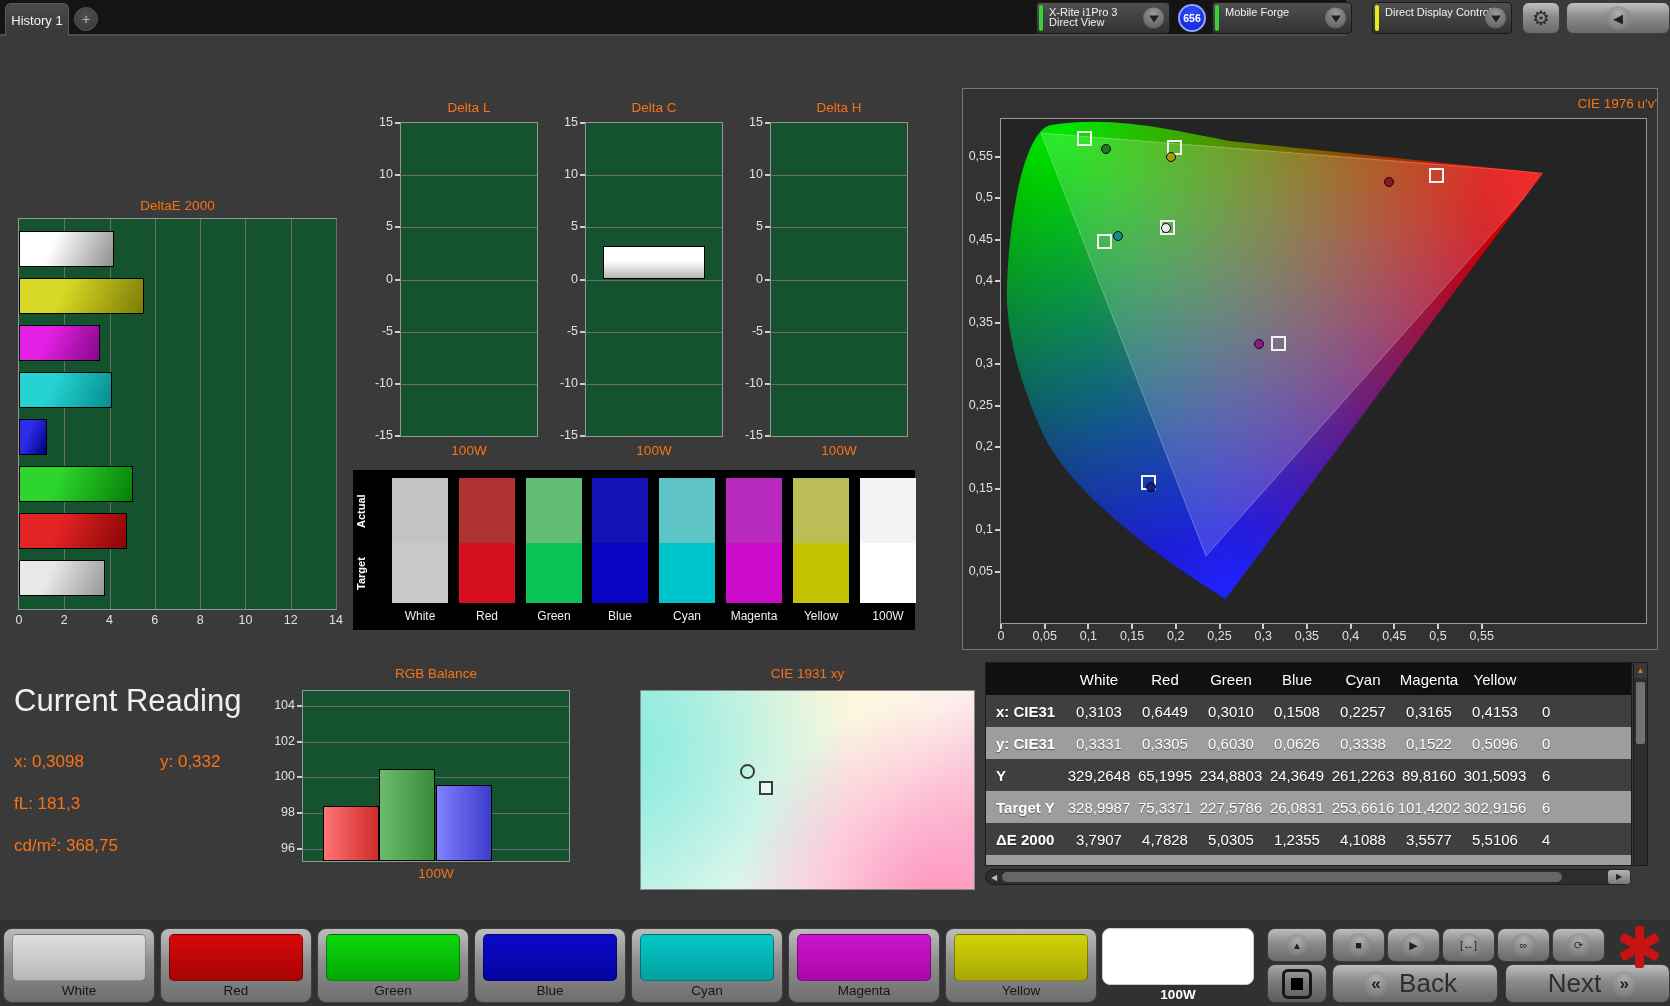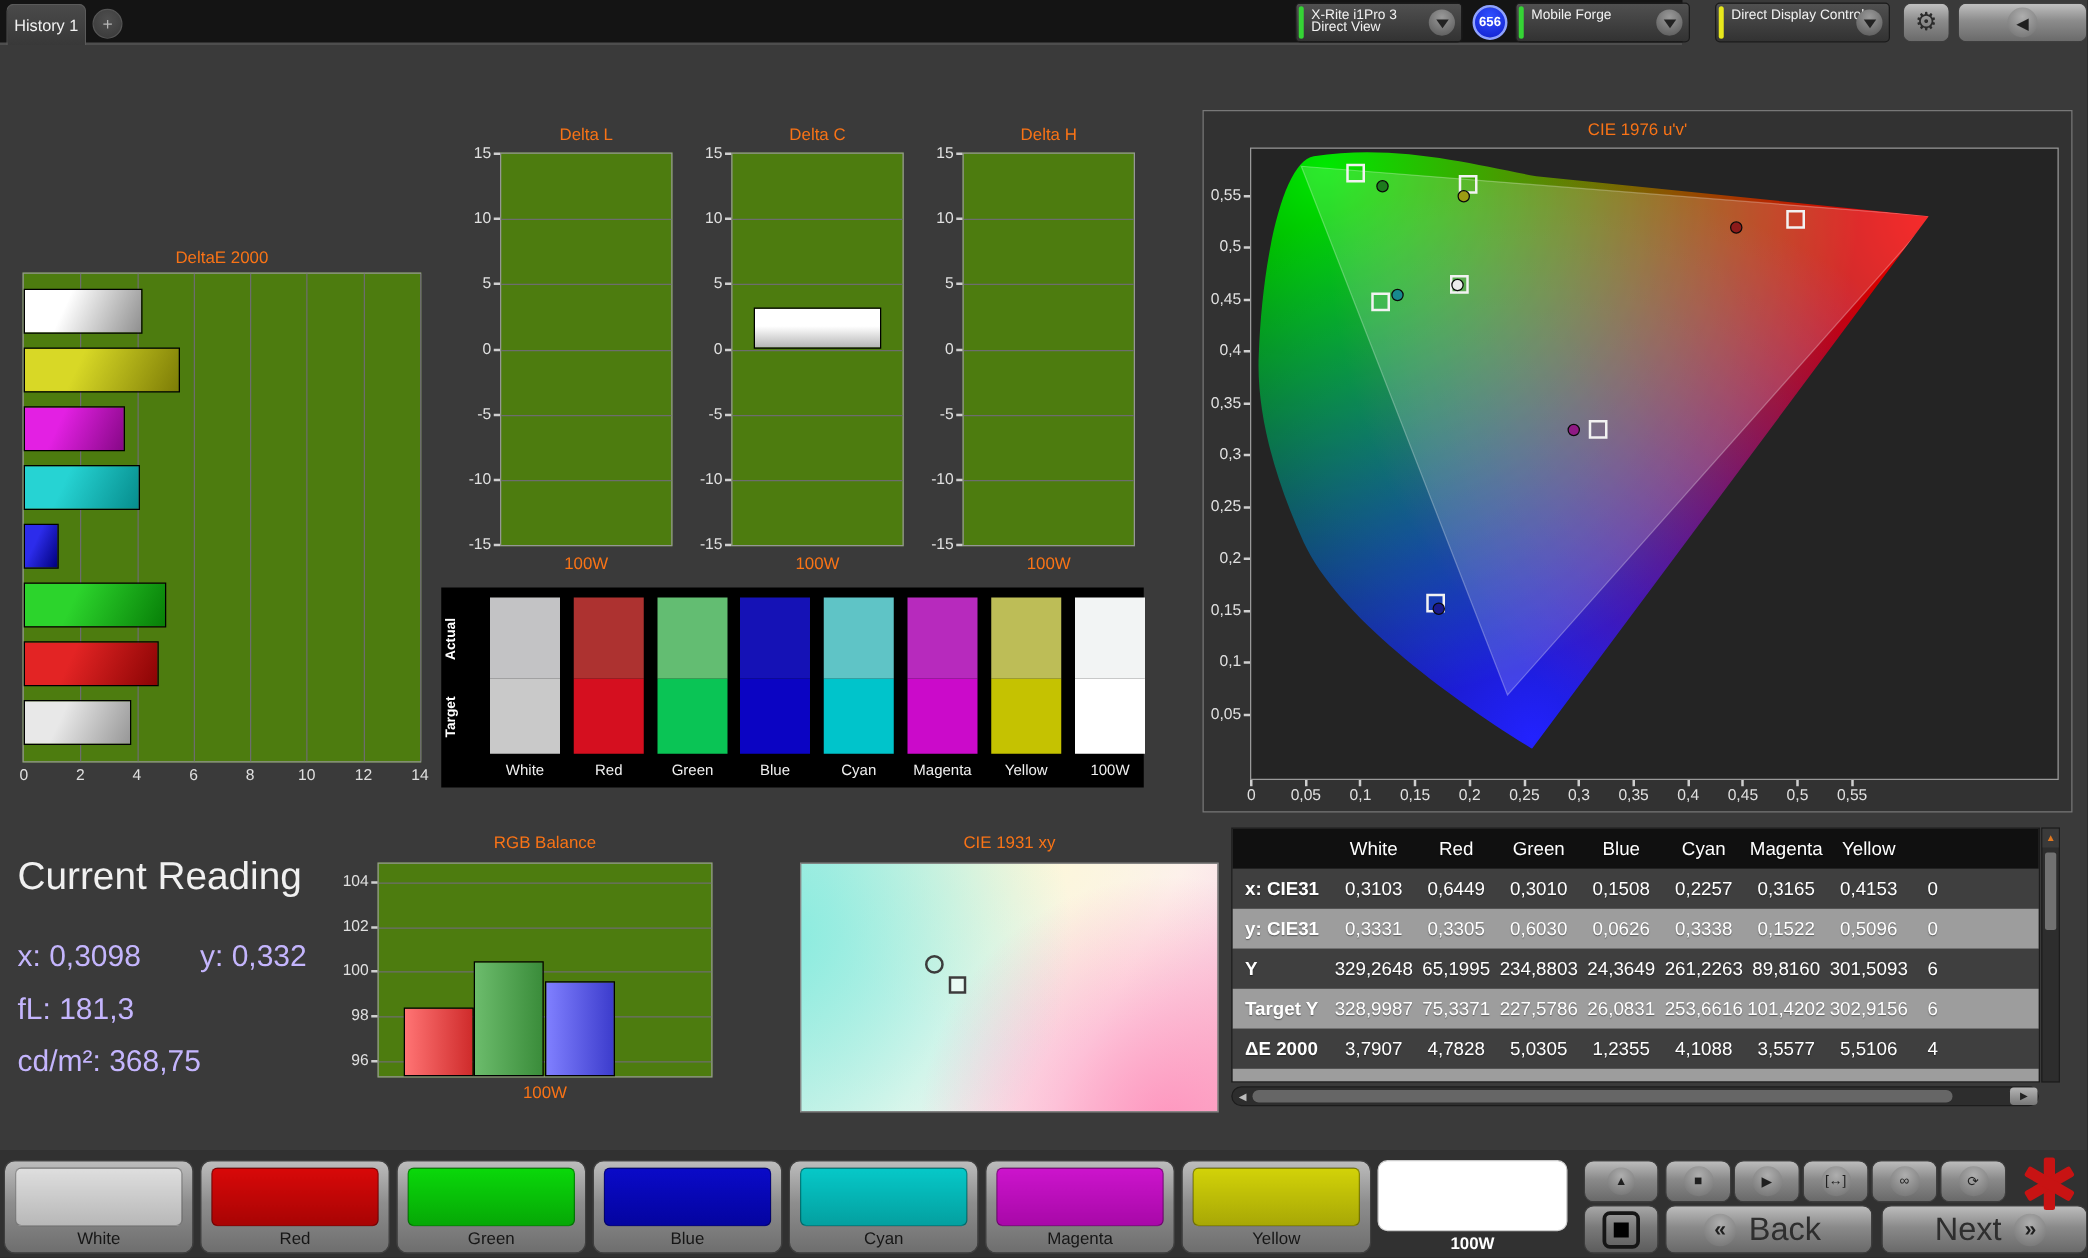--- a/index.html
+++ b/index.html
@@ -16,21 +16,21 @@
   .tb-arrow{position:absolute;right:5px;top:50%;transform:translateY(-50%);width:21px;height:21px;border-radius:50%;background:radial-gradient(circle at 50% 30%,#9a9a9a,#555);display:flex;align-items:center;justify-content:center;}
   .tb-arrow::after{content:"";width:0;height:0;border:5px solid transparent;border-top:7px solid #222;margin-top:6px;}
   #meter-badge{position:absolute;left:1178px;top:4px;width:28px;height:28px;border-radius:50%;background:radial-gradient(circle at 50% 30%,#3050ff,#101ecc);border:2px solid #8fa2ff;box-sizing:border-box;display:flex;align-items:center;justify-content:center;font-size:10.5px;font-weight:bold;color:#fff;}
   .sq-btn{position:absolute;top:2px;height:32px;background:linear-gradient(180deg,#c0c0c0,#8c8c8c 45%,#6a6a6a);border:1px solid #3c3c3c;border-radius:7px;box-sizing:border-box;display:flex;align-items:center;justify-content:center;}
   .sq-btn .g{color:#2b2b2b;font-size:20px;line-height:1;}
   .glyph-circle{width:24px;height:24px;border-radius:50%;background:radial-gradient(circle at 50% 30%,#aeaeae,#6e6e6e);display:flex;align-items:center;justify-content:center;color:#1f1f1f;}
 
   
   #page-title{position:absolute;left:10px;top:78px;font-size:43px;font-weight:400;color:#f4f4f4;letter-spacing:1px;}
   .chart-title{position:absolute;font-size:13.5px;color:#f97316;text-align:center;}
-  .plot{position:absolute;background:#4d7c0f;border:1px solid #969696;box-sizing:border-box;}
+  .plot{position:absolute;background:#14532d;border:1px solid #969696;box-sizing:border-box;}
   .tick{position:absolute;font-size:12.5px;color:#e0e0e0;white-space:nowrap;}
   .gridv{position:absolute;top:0;bottom:0;width:1px;background:#6d6d6d;}
   .gridh{position:absolute;left:0;right:0;height:1px;background:#6d6d6d;}
   .dash{position:absolute;width:5px;height:2px;background:#cfcfcf;left:-6px;}
   .hbar{position:absolute;left:0;height:36px;border:1px solid #000;box-sizing:border-box;}
   .vbar{position:absolute;border:1px solid #000;box-sizing:border-box;}
 
   
   #swatch-panel{position:absolute;left:353px;top:470px;width:562px;height:160px;background:#000;}
   .rot-label{position:absolute;left:2px;width:14px;font-size:11px;font-weight:bold;color:#fff;writing-mode:vertical-rl;transform:rotate(180deg);text-align:center;}
@@ -38,21 +38,21 @@
 
   
   #cie-panel{position:absolute;left:962px;top:88px;width:696px;height:562px;background:#323232;border:1px solid #787878;box-sizing:border-box;}
   #cie-plot{position:absolute;left:37px;top:29px;width:645px;height:504px;background:#242424;border:1px solid #9a9a9a;}
   .cie-sq{position:absolute;width:15px;height:15px;border:2px solid #f2f2f2;box-sizing:border-box;background:transparent;}
   .cie-ci{position:absolute;width:10px;height:10px;border-radius:50%;border:1.5px solid #0a0a0a;box-sizing:border-box;}
   #coverage-box{position:absolute;right:90px;bottom:10px;width:242px;height:33px;background:#3c3c3c;display:flex;align-items:center;justify-content:center;gap:14px;font-size:17px;color:#f4f4f4;}
 
   
   #cr-heading{position:absolute;left:14px;top:683px;font-size:31px;font-weight:400;color:#f0f0f0;}
-  .cr-line{position:absolute;font-size:24px;color:#c4b5fd;}
+  .cr-line{position:absolute;font-size:17px;color:#f97316;}
 
   
   #cie1931-panel{position:absolute;left:640px;top:690px;width:335px;height:200px;border:1px solid #888;box-sizing:border-box;
     background:
       radial-gradient(circle at 88% 105%, rgba(255,140,185,.85), rgba(255,140,185,0) 55%),
       radial-gradient(circle at -5% 30%, rgba(130,235,222,.9), rgba(130,235,222,0) 62%),
       radial-gradient(circle at 55% -10%, rgba(255,246,214,.95), rgba(255,246,214,0) 60%),
       linear-gradient(118deg,#c8eee4,#f3f9ef 42%,#fceff2 70%,#f7c9d8);}
   .xy-circle{position:absolute;width:15px;height:15px;border-radius:50%;border:2px solid #3c3c3c;box-sizing:border-box;}
   .xy-square{position:absolute;width:14px;height:14px;border:2px solid #3c3c3c;box-sizing:border-box;background:rgba(255,255,255,.55);}
@@ -253,21 +253,21 @@
       <div class="sw-label" style="left: 363px; top: 139px; width: 76px;">Magenta</div>
       <div style="position: absolute; left: 440px; top: 8px; width: 56px; height: 65px; background: rgb(189, 189, 87);"></div>
       <div style="position: absolute; left: 440px; top: 73px; width: 56px; height: 60px; background: rgb(197, 194, 1);"></div>
       <div class="sw-label" style="left: 430px; top: 139px; width: 76px;">Yellow</div>
       <div style="position: absolute; left: 507px; top: 8px; width: 56px; height: 65px; background: rgb(242, 244, 244);"></div>
       <div style="position: absolute; left: 507px; top: 73px; width: 56px; height: 60px; background: rgb(255, 255, 255);"></div>
       <div class="sw-label" style="left: 497px; top: 139px; width: 76px;">100W</div>
     </div>
 
   <div id="cie-panel">
-    <div class="chart-title" style="left:0;right:0;top:7px;">CIE 1976 u'v'</div>
+    <div class="chart-title" style="left:0;right:0;top:7px;text-align:right;">CIE 1976 u'v'</div>
     <div id="cie-plot">
       <svg width="645" height="504" viewBox="0 0 645 504" style="position:absolute;left:0;top:0;">
         <defs>
           <clipPath id="locusClip">
             <path d="M224.6,480 C160,440 70,375 42,315 C18,262 4,210 6,165 C9,85 26,10 50,6 C115,-4 175,12 228,22 L542,54 Z"></path>
           </clipPath>
           <radialGradient id="gG" cx="60" cy="15" r="430" gradientUnits="userSpaceOnUse">
             <stop offset="0" stop-color="#00e800"></stop>
               <stop offset="1" stop-color="#000000"></stop>
           </radialGradient>

